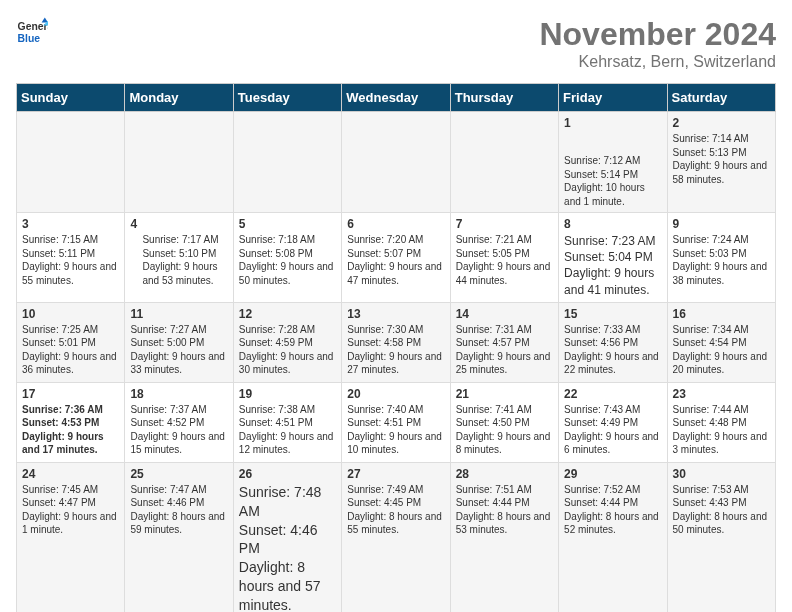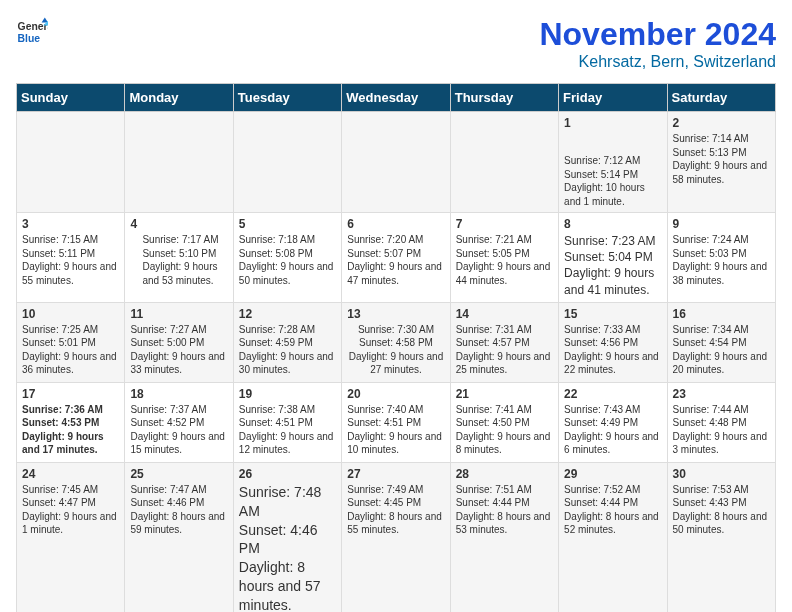--- a/index.html
+++ b/index.html
@@ -24,25 +24,25 @@
     .logo-icon {
       width: 32px;
       height: 32px;
     }
     .title-section {
       text-align: right;
     }
     .main-title {
       font-size: 32px;
       font-weight: bold;
-      color: #1d4ed8;
+      color: #737373;
     }
     .subtitle {
       font-size: 16px;
-      color: #0369a1;
+      color: #737373;
     }
     table {
       width: 100%;
       border-collapse: collapse;
       table-layout: fixed;
     }
     thead tr th {
       background-color: #0c4a6e;
       color: #fff;
       font-size: 13px;
@@ -183,21 +183,21 @@
 Daylight: 9 hours and 33 minutes.</div>
         </td>
         <td>
           <span class="day-number">12</span>
           <div class="day-info" style="white-space: pre-line; font-size: 10px; line-height: 1.35;">Sunrise: 7:28 AM
 Sunset: 4:59 PM
 Daylight: 9 hours and 30 minutes.</div>
         </td>
         <td>
           <span class="day-number">13</span>
-          <div class="day-info" style="white-space: pre-line; font-size: 10px; line-height: 1.35; text-align: center;">Sunrise: 7:30 AM
+          <div class="day-info" style="white-space: pre-line; font-size: 10px; line-height: 1.35;">Sunrise: 7:30 AM
 Sunset: 4:58 PM
 Daylight: 9 hours and 27 minutes.</div>
         </td>
         <td>
           <span class="day-number">14</span>
           <div class="day-info" style="white-space: pre-line; font-size: 10px; line-height: 1.35;">Sunrise: 7:31 AM
 Sunset: 4:57 PM
 Daylight: 9 hours and 25 minutes.</div>
         </td>
         <td>

